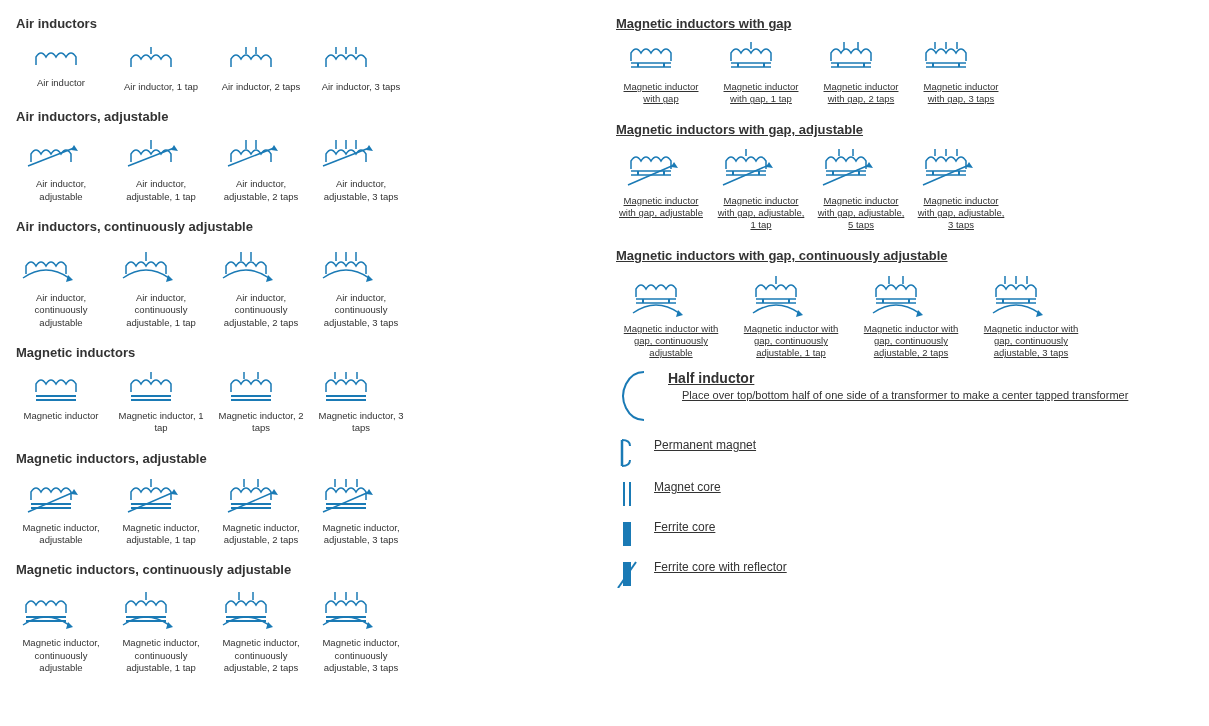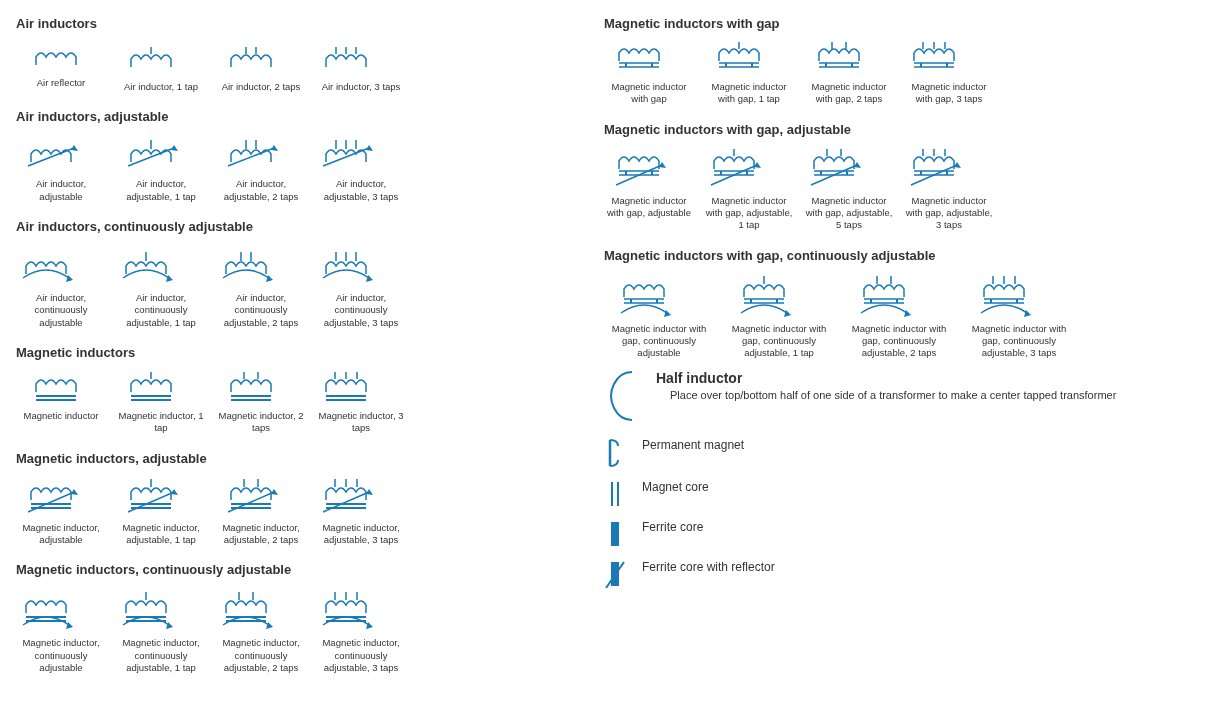--- a/index.html
+++ b/index.html
@@ -7,27 +7,28 @@
       background: #fff;
       font-family: Arial, sans-serif;
       font-size: 11px;
       color: #333;
       width: 1209px;
       min-height: 726px;
       padding: 16px;
     }
     .main-layout {
       display: flex;
-      gap: 8px;
+      gap: 20px;
     }
     .left-col {
       flex: 0 0 580px;
     }
     .right-col {
       flex: 1;
+      text-decoration: underline;
     }
     .section-title {
       font-size: 13px;
       font-weight: bold;
       color: #333;
       margin-bottom: 10px;
       margin-top: 16px;
     }
     .section-title:first-child {
       margin-top: 0;
@@ -85,21 +86,21 @@
 
   <div class="left-col">
 
     <div class="section-title">Air inductors</div>
     <div class="symbol-row">
 
       <div class="symbol-item">
         <svg width="60" height="32" viewBox="0 0 60 32">
           <path d="M5,24 L5,16 Q10,8 15,16 Q20,8 25,16 Q30,8 35,16 Q40,8 45,16 L45,24" fill="none" stroke="#1a7ab5" stroke-width="1.5"></path>
         </svg>
-        <span class="symbol-label">Air reflector</span>
+        <span class="symbol-label">Air inductor</span>
       </div>
 
       <div class="symbol-item">
         <svg width="70" height="36" viewBox="0 0 70 36">
           <path d="M5,26 L5,18 Q10,10 15,18 Q20,10 25,18 Q30,10 35,18 Q40,10 45,18 L45,26" fill="none" stroke="#1a7ab5" stroke-width="1.5"></path>
           <line x1="25" y1="13" x2="25" y2="6" stroke="#1a7ab5" stroke-width="1.5"></line>
         </svg>
         <span class="symbol-label">Air inductor, 1 tap</span>
       </div>
 

